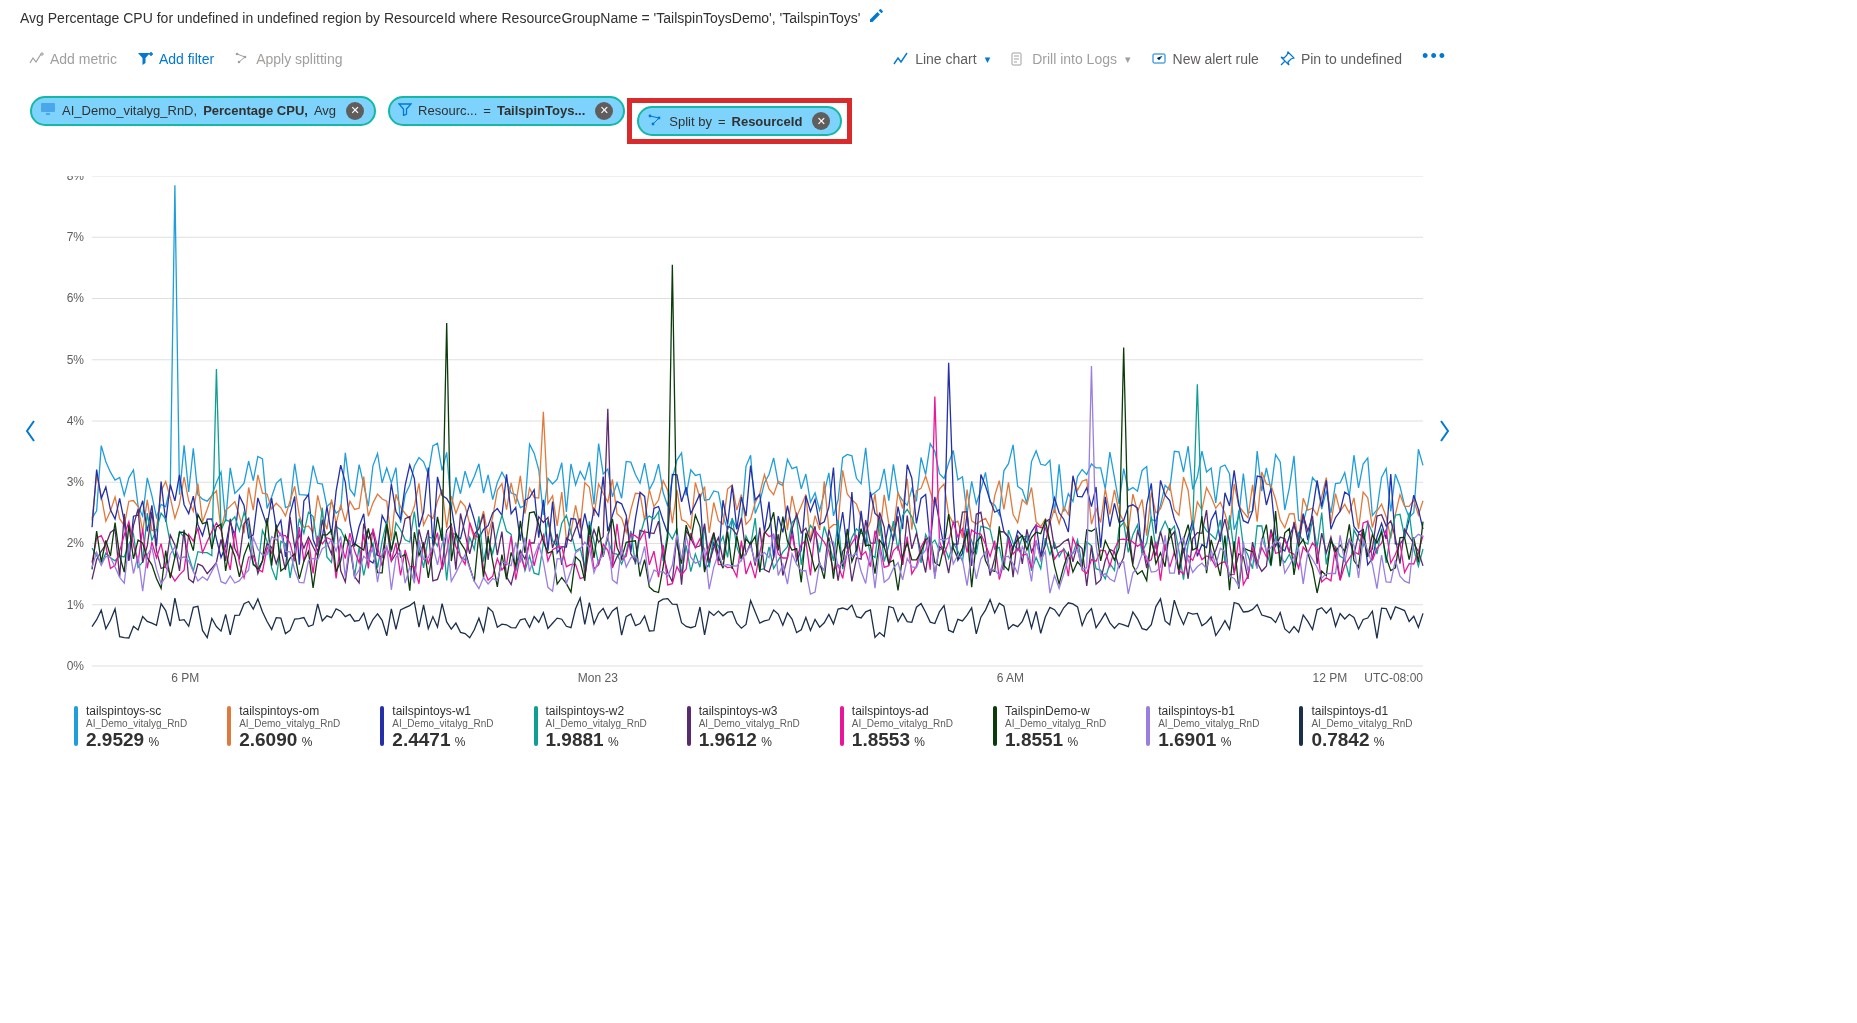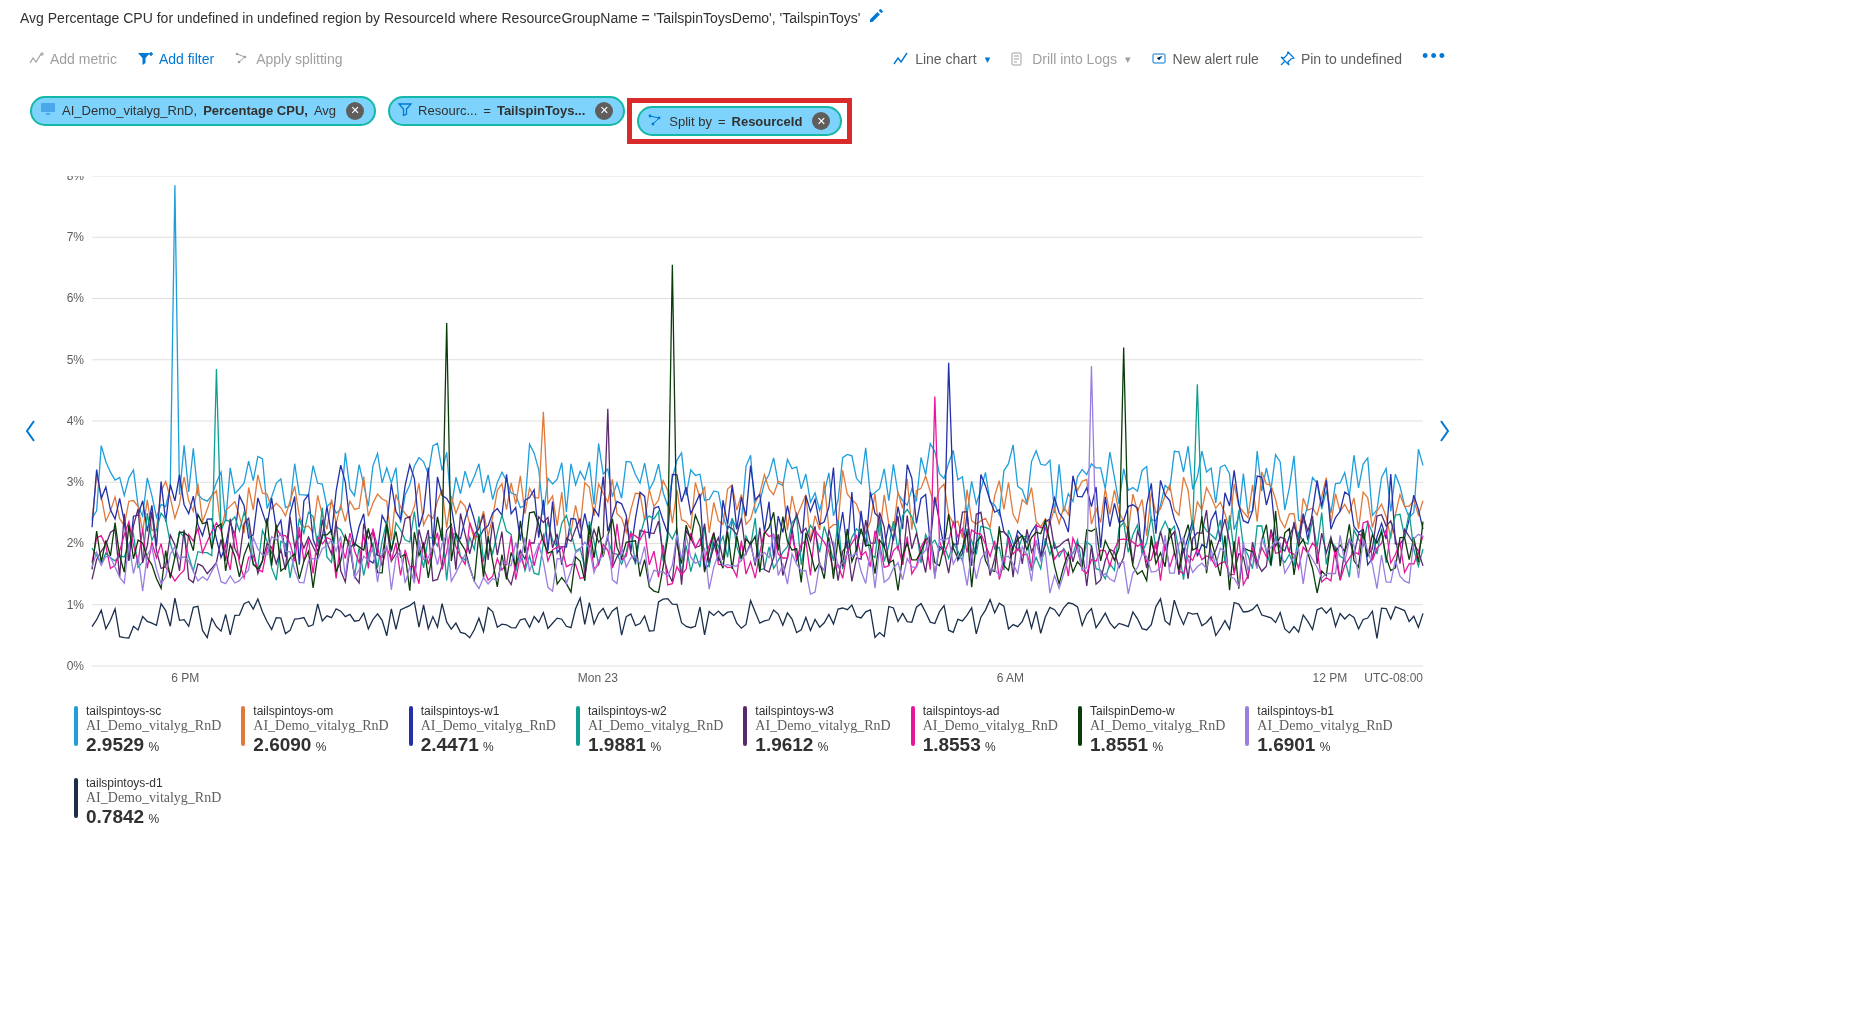--- a/index.html
+++ b/index.html
@@ -26,25 +26,25 @@
 
   .chart-area { position:relative; margin-top:36px; display:flex; align-items:stretch; }
   .nav-arrow { width:22px; display:flex; align-items:center; justify-content:center; color:#0078d4; font-size:22px; cursor:pointer; }
   .plot { flex:1; position:relative; height:510px; }
   .plot svg { width:100%; height:100%; }
   .grid line { stroke:#e1dfdd; stroke-width:1; }
   .axis-label { fill:#605e5c; font-size:12px; }
   .x-tick,.utc { fill:#605e5c; font-size:12px; }
   .series path { fill:none; stroke-width:1.3px; }
 
-  .legend { display:flex; gap:20px; padding:18px 0 0 54px; flex-wrap:wrap; }
+  .legend { display:flex; gap:40px; padding:18px 0 0 54px; flex-wrap:wrap; }
   .legend-item { display:flex; gap:8px; align-items:flex-start; }
   .swatch { width:4px; height:40px; border-radius:2px; margin-top:2px; }
   .legend-item .name { font-size:12px; color:#323130; }
-  .legend-item .sub  { font-size:14px; color:#605e5c;font-family:Liberation Serif, serif; }
+  .legend-item .sub  { font-size:10px; color:#605e5c; }
   .legend-item .val  { font-size:19px; font-weight:700; }
   .legend-item .pct  { font-size:12px; font-weight:400; margin-left:1px; }
 </style>
 </head>
 <body>
 
 <div class="app">
 
   <div class="title-row">
     <span class="title">Avg Percentage CPU for undefined in undefined region by ResourceId where ResourceGroupName = 'TailspinToysDemo', 'TailspinToys'</span>

